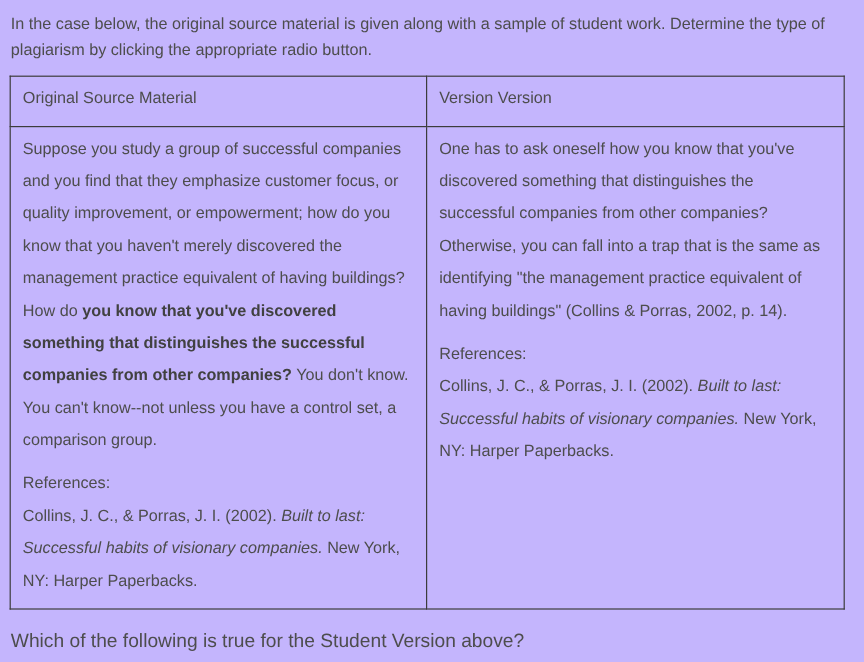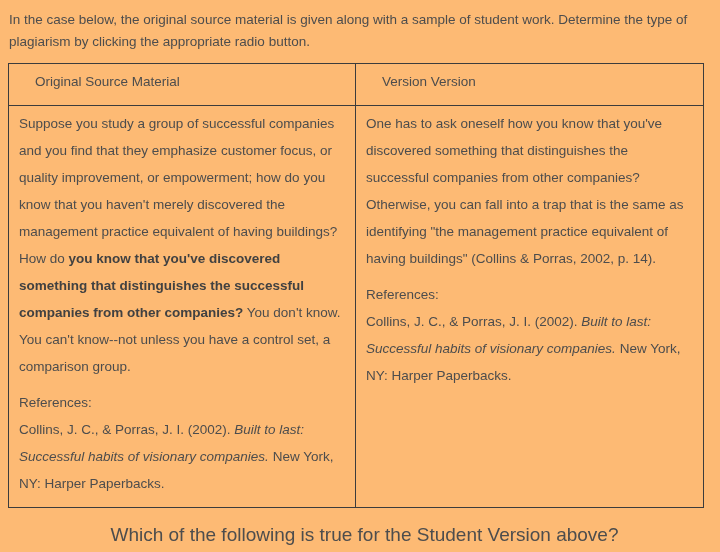--- a/index.html
+++ b/index.html
@@ -5,21 +5,21 @@
   * { box-sizing: border-box; margin: 0; padding: 0; }
   html, body { background: #ffffff; }
   body {
     font-family: "Liberation Sans", "DejaVu Sans", sans-serif;
     color: #4d4d4d;
   }
   .page {
     position: relative;
     width: 720px;
     height: 552px;
-    background: #fdba74;
+    background: #c4b5fd;
     overflow: hidden;
   }
   .intro {
     margin: 9px 10px 0 9px;
     width: 700px;
     font-size: 13.5px;
     line-height: 22px;
     color: #4d4d4d;
   }
   table.compare {
@@ -32,38 +32,37 @@
   table.compare td {
     border: 1.5px solid #3c3c3c;
     vertical-align: top;
     text-align: left;
     font-size: 13.5px;
     font-weight: 400;
     color: #4d4d4d;
   }
   table.compare th {
     height: 42px;
-    padding: 9px 26px;
+    padding: 9px 10px;
     line-height: 18px;
   }
   table.compare td {
     height: 316px;
     padding: 4px 10px 10px 10px;
     line-height: 27px;
   }
   .cell-p { margin: 0; }
   .refs { margin-top: 9px; }
   .b { font-weight: 700; color: #414141; }
   .i { font-style: italic; text-align: right; }
   .question {
     margin: 17px 0 0 9px;
-    font-size: 19px;
+    font-size: 16px;
     line-height: 20px;
     color: #4d4d4d;
-    text-align: center;
   }
   .option {
     margin: 13px 0 0 9px;
     font-size: 13.5px;
     line-height: 18px;
     font-weight: 700;
     color: #3d3d3d;
     cursor: pointer;
     width: max-content;
   }

